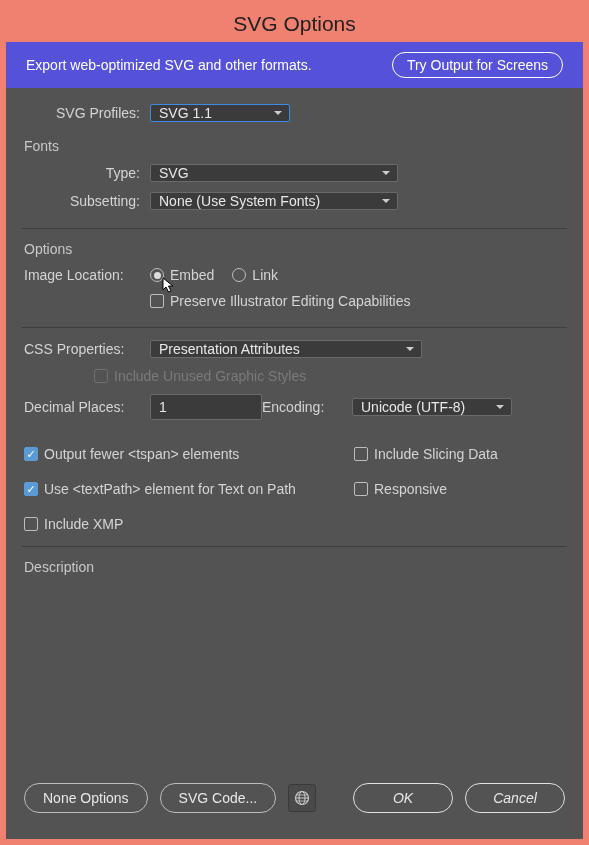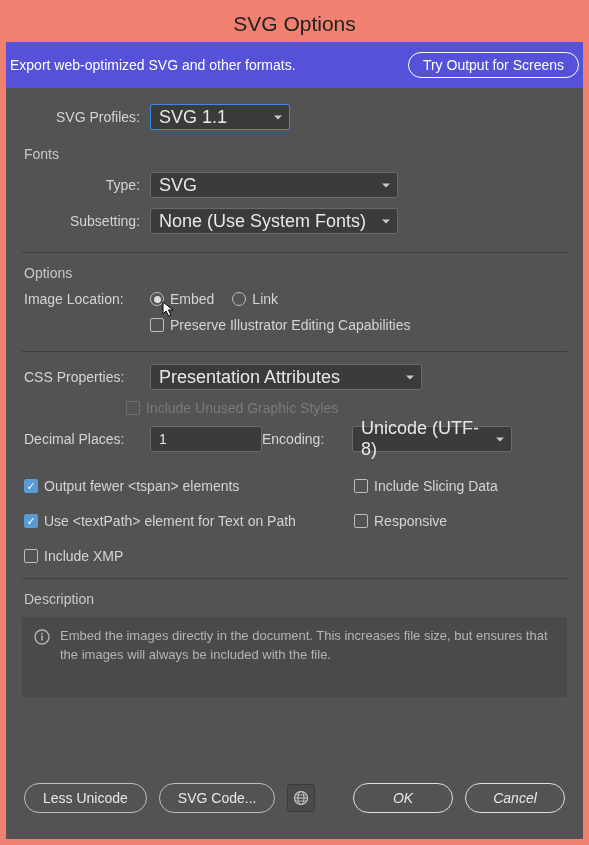--- a/index.html
+++ b/index.html
@@ -1,25 +1,25 @@
 <!DOCTYPE html>
 <html><head>
 <meta charset="utf-8">
 <style>
   * { box-sizing: border-box; margin: 0; padding: 0; font-family: -apple-system, "Segoe UI", Arial, sans-serif; }
   body { background: #f08070; padding: 6px; width: 589px; height: 845px; }
   .dialog { width: 577px; height: 833px; display: flex; flex-direction: column; }
   .title-bar { text-align: center; padding: 6px 0; font-size: 21px; color: #222; }
-  .banner { background: #5551d8; color: #fff; display: flex; align-items: center; justify-content: space-between; padding: 10px 4px; gap: 8px; }
+  .banner { background: #5551d8; color: #fff; display: flex; align-items: center; justify-content: space-between; padding: 10px 20px; gap: 8px; }
   .banner-text { font-size: 14px; }
   .banner-btn { border: 1.5px solid #fff; border-radius: 14px; padding: 4px 14px; font-size: 14px; background: transparent; color: #fff; cursor: pointer; }
   .content { background: #535353; flex: 1; padding: 16px 16px 10px 16px; color: #d4d4d4; font-size: 14px; display: flex; flex-direction: column; }
   .row { display: flex; align-items: center; margin-bottom: 10px; }
   .label-r { width: 128px; text-align: right; padding-right: 10px; color: #d4d4d4; }
-  .select { background: #3b3b3b; border: 1px solid #6a6a6a; color: #e8e8e8; height: 26px; padding: 0 24px 0 8px; font-size: 18px; position: relative; display: flex; align-items: center; border-radius: 2px; }
+  .select { background: #3b3b3b; border: 1px solid #6a6a6a; color: #e8e8e8; height: 18px; padding: 0 24px 0 8px; font-size: 14px; position: relative; display: flex; align-items: center; border-radius: 2px; }
   .select.hl { border: 1px solid #3b8ce6; }
   .select .chev { position: absolute; right: 6px; top: 50%; transform: translateY(-50%); pointer-events: none; }
   .chev svg { width: 10px; height: 10px; fill: #ccc; }
   .section-title { color: #c8c8c8; font-size: 14px; margin: 6px 0 10px 2px; }
   .indent { padding-left: 20px; }
   .radio, .checkbox { display: inline-flex; align-items: center; margin-right: 18px; cursor: pointer; }
   .radio-ind { width: 14px; height: 14px; border: 1.5px solid #bdbdbd; border-radius: 50%; margin-right: 6px; display: flex; align-items: center; justify-content: center; }
   .radio-ind.sel::after { content: ""; width: 7px; height: 7px; background: #ddd; border-radius: 50%; }
   .check-ind { width: 14px; height: 14px; border: 1.5px solid #bdbdbd; border-radius: 2px; margin-right: 6px; display: flex; align-items: center; justify-content: center; background: transparent; }
   .check-ind.on { background: #5b9bd5; border-color: #5b9bd5; }
@@ -114,21 +114,21 @@
 
     <div class="row">
       <div class="label-r" style="width:128px;text-align:left;padding-left:2px">CSS Properties:</div>
       <div class="select" style="width:272px">
         <span>Presentation Attributes</span>
         <span class="chev"><svg viewBox="0 0 10 10">
               <path d="M1 3 L5 7 L9 3 Z"></path>
             </svg></span>
       </div>
     </div>
-    <div class="row" style="margin-left:104px">
+    <div class="row" style="margin-left:72px">
       <label class="checkbox">
         <span class="check-ind dis"></span>
         <span class="dis-text">Include Unused Graphic Styles</span>
       </label>
     </div>
     <div class="row">
       <div class="label-r" style="width:128px;text-align:left;padding-left:2px">Decimal Places:</div>
       <input class="input-text" value="1" style="">
       <div style="width:90px;text-align:left;padding-right:10px">Encoding:</div>
       <div class="select" style="width:160px">
@@ -159,34 +159,26 @@
       <label class="checkbox">
         <span class="check-ind"></span>
         <span>Include XMP</span>
       </label>
     </div>
 
     <div class="divider"></div>
 
     <div class="desc-box" style="margin-top:0">
       <div class="section-title" style="margin-top:0">Description</div>
-      <div class="desc-body">
-        <svg class="info-icon" viewBox="0 0 16 16">
-          <circle cx="8" cy="8" r="7" fill="none" stroke="#b4b4b4" stroke-width="1.4"></circle>
-          <rect x="7.2" y="6.5" width="1.6" height="5" fill="#b4b4b4"></rect>
-          <rect x="7.2" y="3.8" width="1.6" height="1.6" fill="#b4b4b4"></rect>
-        </svg>
-        <div>Embed the images directly in the document. This increases file size, but ensures that the images will always be included with the file.</div>
-      </div>
     </div>
 
     <div class="spacer"></div>
 
     <div class="button-bar">
-      <button class="btn">Less Unicode</button>
+      <button class="btn">None Options</button>
       <button class="btn">SVG Code...</button>
       <div class="icon-btn">
         <svg class="globe" viewBox="0 0 16 16">
           <circle cx="8" cy="8" r="6.5" fill="none" stroke="#ccc" stroke-width="1.2"></circle>
           <ellipse cx="8" cy="8" rx="3" ry="6.5" fill="none" stroke="#ccc" stroke-width="1"></ellipse>
           <line x1="1.5" y1="8" x2="14.5" y2="8" stroke="#ccc" stroke-width="1"></line>
           <line x1="2.5" y1="5" x2="13.5" y2="5" stroke="#ccc" stroke-width="0.8"></line>
           <line x1="2.5" y1="11" x2="13.5" y2="11" stroke="#ccc" stroke-width="0.8"></line>
         </svg>
       </div>

